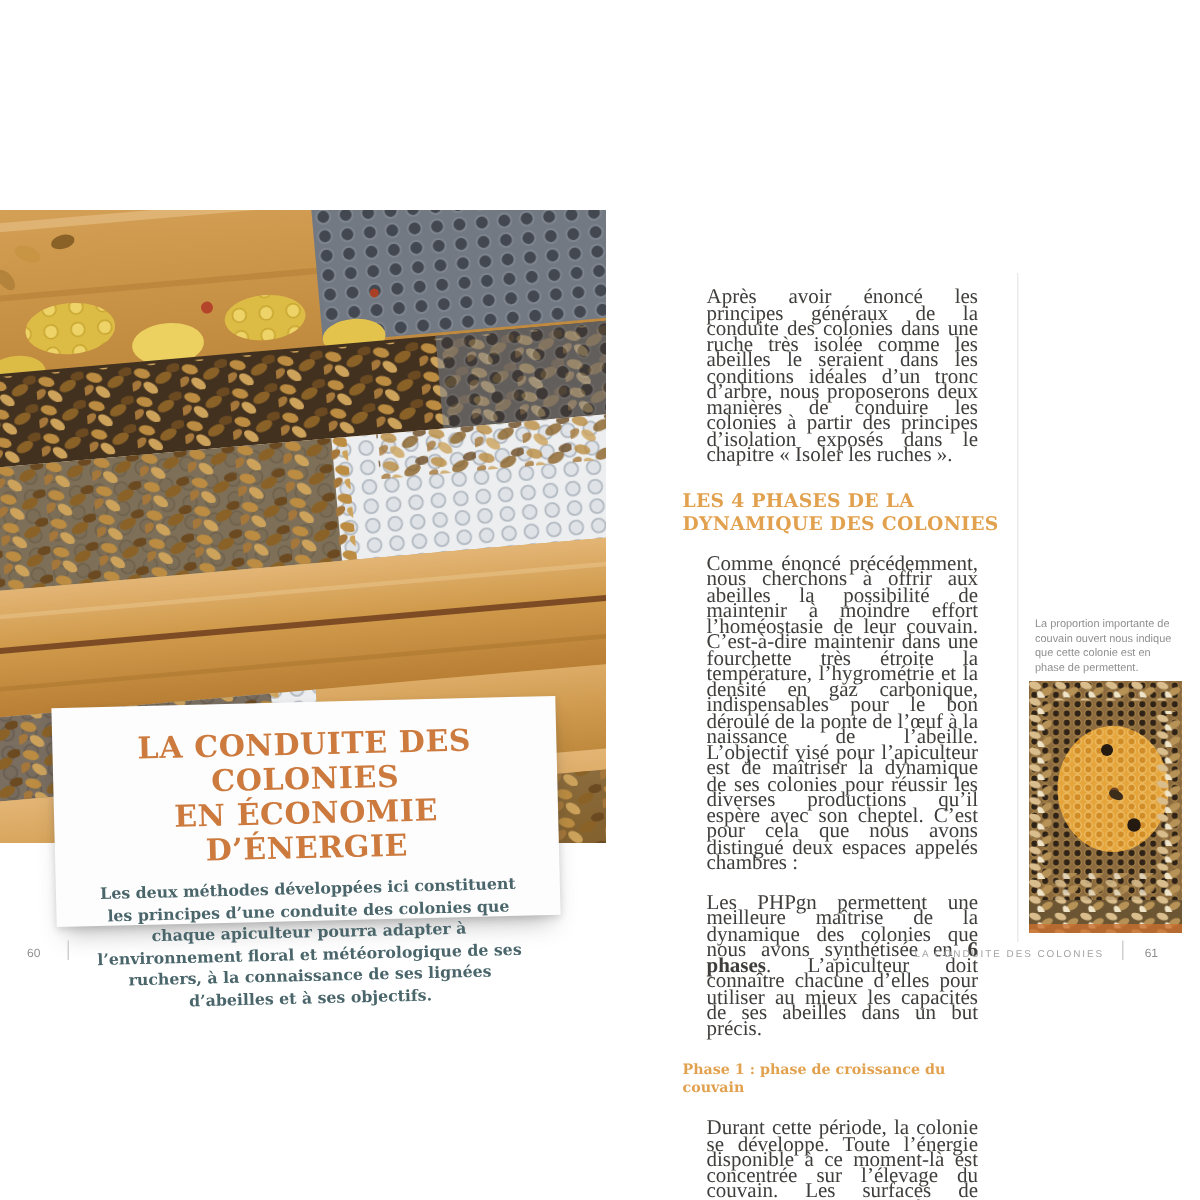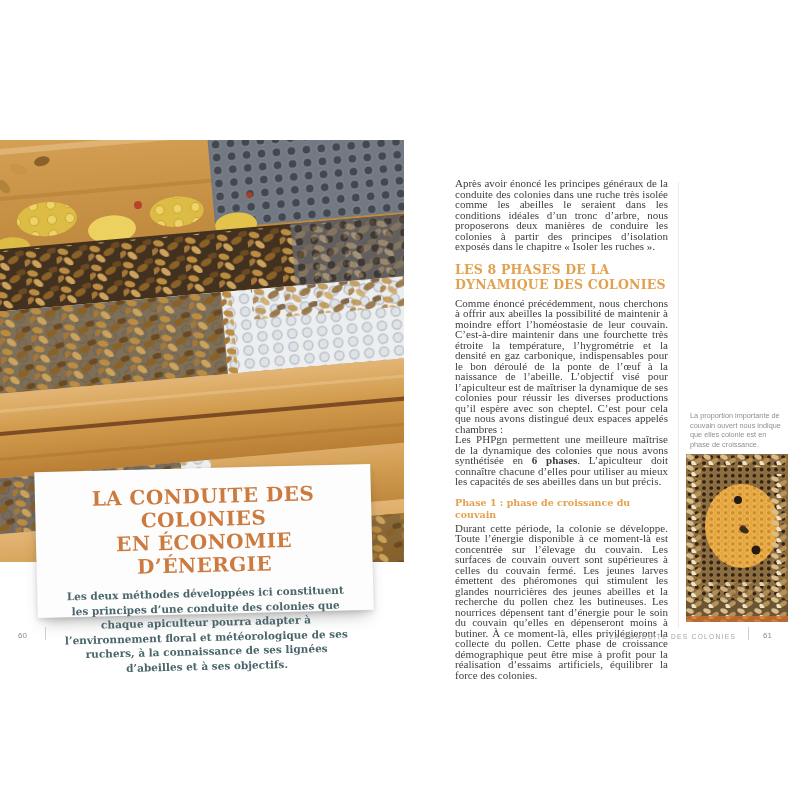--- a/index.html
+++ b/index.html
@@ -14,21 +14,21 @@
   .title-card{position:absolute;left:36px;top:468px;width:336px;height:146px;background:#fdfdfd;
       transform:rotate(-1.4deg);box-shadow:0 10px 16px -6px rgba(60,60,60,.35), 0 2px 5px rgba(80,80,80,.18);
       text-align:center;box-sizing:border-box;padding:17px 16px 0 16px;}
   .title-card h1{margin:0;font-family:"DejaVu Serif", serif;font-weight:bold;
       font-size:20px;line-height:23px;letter-spacing:.4px;color:var(--card_title);}
   .title-card p{margin:9px 6px 0 6px;font-family:"DejaVu Serif", serif;font-size:10.5px;
       line-height:14.5px;color:var(--card_text);font-weight:600;}
 
   
   .main-col{position:absolute;left:455px;top:178px;width:213px;color:var(--body);}
-  .main-col p{margin:0;font-size:11px;line-height:10.5px;text-align:justify;}
+  .main-col p{margin:16px;font-size:14px;line-height:10.5px;text-align:justify;}
   .section-heading{margin:10px 0 6px 0;font-family:"DejaVu Serif", serif;font-weight:bold;
       font-size:12.5px;line-height:15px;letter-spacing:.2px;color:var(--accent_heading);}
   ul.chambres{margin:0;padding:0;list-style:none;}
   ul.chambres li{font-size:8.4px;line-height:10.5px;text-align:justify;
       padding-left:14px;text-indent:-7px;}
   .phase-heading{margin:10px 0 2px 0;font-family:"DejaVu Serif", serif;font-weight:bold;
       font-size:9.5px;line-height:12px;color:var(--accent_heading);}
   .b{font-weight:bold;}
 
   .col-rule{position:absolute;left:678px;top:182px;width:1px;height:446px;background:#ebebeb;}
@@ -150,36 +150,36 @@
       <span class="pagenum">60</span>
       <span class="foot-rule"></span>
     </footer>
   </section>
 
   <section>
 
     <div class="main-col">
       <p>Après avoir énoncé les principes généraux de la conduite des colonies dans une ruche très isolée comme les abeilles le seraient dans les conditions idéales d’un tronc d’arbre, nous proposerons deux manières de conduire les colonies à partir des principes d’isolation exposés dans le chapitre « Isoler les ruches ».</p>
 
-      <h2 class="section-heading">LES 8 PHASES DE LA DYNAMIQUE DES COLONIES</h2>
+      <h2 class="section-heading">LES 4 PHASES DE LA DYNAMIQUE DES COLONIES</h2>
 
       <p>Comme énoncé précédemment, nous cherchons à offrir aux abeilles la possibilité de maintenir à moindre effort l’homéostasie de leur couvain. C’est-à-dire maintenir dans une fourchette très étroite la température, l’hygrométrie et la densité en gaz carbonique, indispensables pour le bon déroulé de la ponte de l’œuf à la naissance de l’abeille. L’objectif visé pour l’apiculteur est de maîtriser la dynamique de ses colonies pour réussir les diverses productions qu’il espère avec son cheptel. C’est pour cela que nous avons distingué deux espaces appelés chambres :</p>
 
       <ul class="chambres">
       </ul>
 
       <p><span>Les PHPgn permettent une meilleure maîtrise de la dynamique des colonies que nous avons synthétisée en </span><span class="b">6 phases</span><span>. L’apiculteur doit connaître chacune d’elles pour utiliser au mieux les capacités de ses abeilles dans un but précis.</span></p>
 
       <h3 class="phase-heading">Phase 1 : phase de croissance du couvain</h3>
       <p>Durant cette période, la colonie se développe. Toute l’énergie disponible à ce moment-là est concentrée sur l’élevage du couvain. Les surfaces de couvain ouvert sont supérieures à celles du couvain fermé. Les jeunes larves émettent des phéromones qui stimulent les glandes nourricières des jeunes abeilles et la recherche du pollen chez les butineuses. Les nourrices dépensent tant d’énergie pour le soin du couvain qu’elles en dépenseront moins à butiner. À ce moment-là, elles privilégieront la collecte du pollen. Cette phase de croissance démographique peut être mise à profit pour la réalisation d’essaims artificiels, équilibrer la force des colonies.</p>
     </div>
 
     <div class="col-rule"></div>
 
-    <div class="side-caption">La proportion importante de couvain ouvert nous indique que elles colonie est en phase de croissance.</div>
+    <div class="side-caption">La proportion importante de couvain ouvert nous indique que cette colonie est en phase de permettent.</div>
 
     <figure class="photo-side">
       <svg width="102" height="168" viewBox="0 0 102 168" xmlns="http://www.w3.org/2000/svg">
         <defs>
           <pattern id="combS" width="7.2" height="6.2" patternUnits="userSpaceOnUse">
             <rect width="7.2" height="6.2" fill="#8a6a3e"></rect>
             <circle cx="3.6" cy="3.1" r="2.5" fill="#2f2317" stroke="#b08849" stroke-width=".8"></circle>
           </pattern>
           <pattern id="combO" width="7.2" height="6.2" patternUnits="userSpaceOnUse">
             <rect width="7.2" height="6.2" fill="#e6a53b"></rect>

